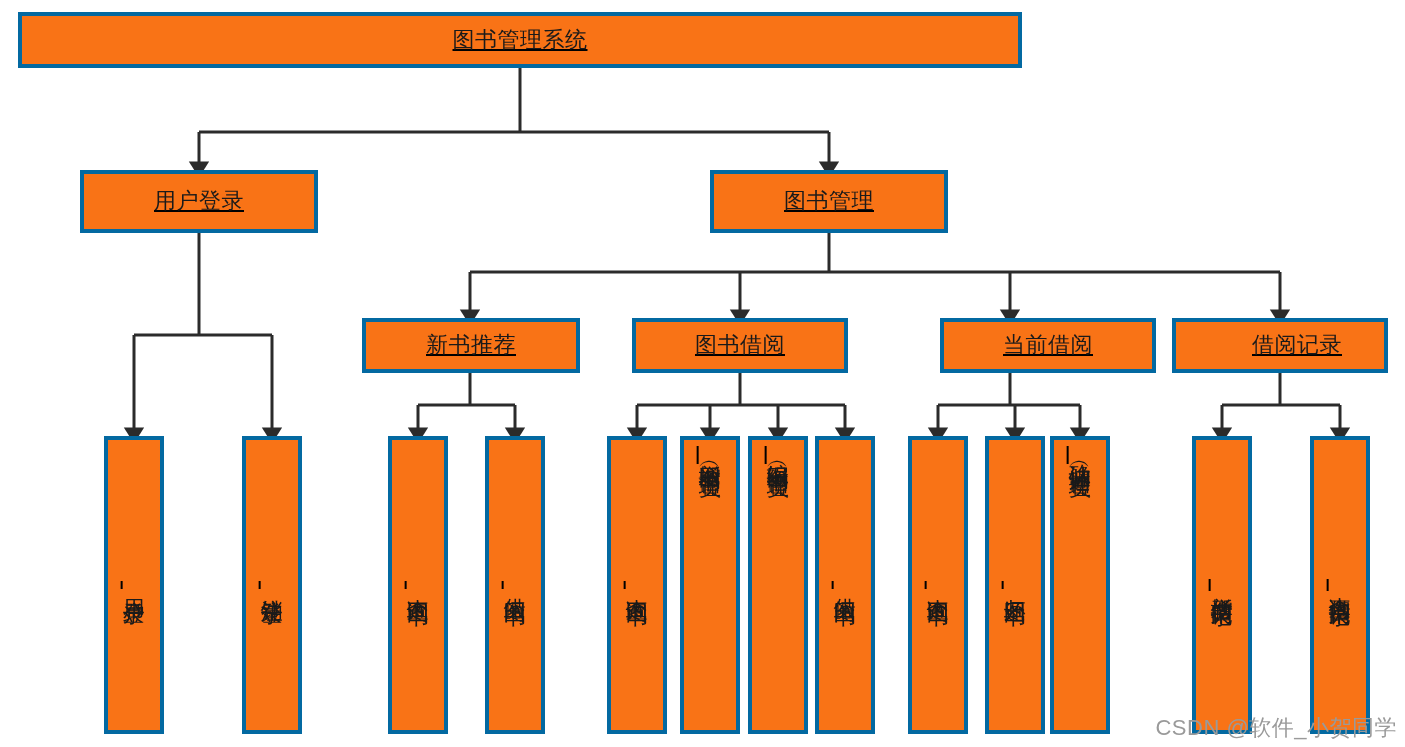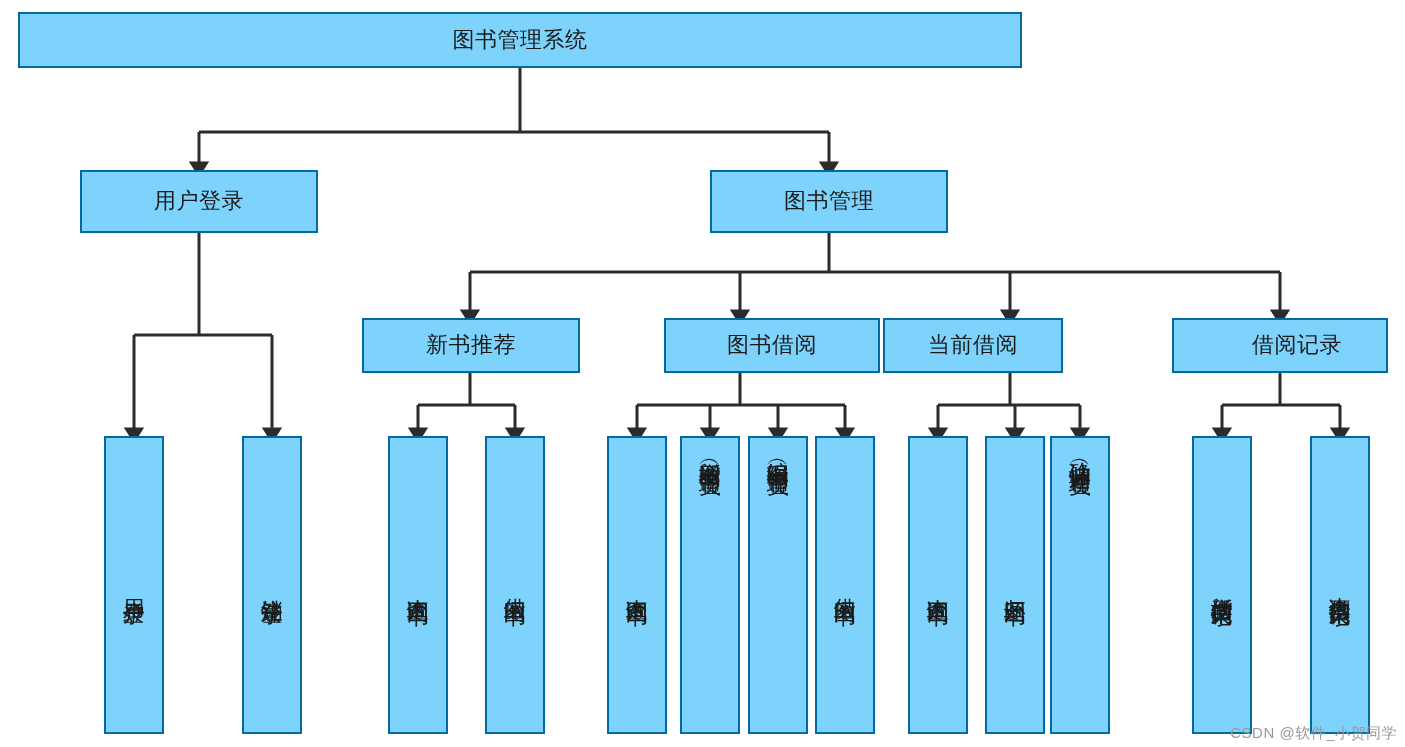--- a/index.html
+++ b/index.html
@@ -20,26 +20,27 @@
   #diagram-svg {
     position: absolute;
     left: 0;
     top: 0;
     width: 1405px;
     height: 747px;
   }
   .node-box {
     position: absolute;
     box-sizing: border-box;
-    background: #7dd3fc;
-    border: 2px solid #0369a1;
+    background: #f97316;
+    border: 4px solid #0369a1;
     display: flex;
     align-items: center;
     justify-content: center;
     overflow: hidden;
+    text-decoration: underline;
   }
   .node-label-h {
     font-size: 22px;
     color: #1a1a1a;
     line-height: 1.1;
     white-space: nowrap;
     letter-spacing: 0.5px;
   }
   .node-label-v {
     font-size: 22px;
@@ -56,21 +57,21 @@
     padding-top: 6px;
   }
   .leaf-box.center-v {
     align-items: center;
     padding-top: 0;
   }
   #watermark {
     position: absolute;
     right: 8px;
     bottom: 4px;
-    font-size: 15px;
+    font-size: 22px;
     color: #9a9a9a;
     white-space: nowrap;
     letter-spacing: 0.5px;
   }
 </style>
 </head>
 <body>
 
 <div id="diagram-root">
 
@@ -124,24 +125,24 @@
   <div class="node-box" style="left: 80px; top: 170px; width: 238px; height: 63px;">
     <span class="node-label-h">用户登录</span>
   </div>
   <div class="node-box" style="left: 710px; top: 170px; width: 238px; height: 63px; align-items: center;">
     <span class="node-label-h">图书管理</span>
   </div>
 
   <div class="node-box" style="left: 362px; top: 318px; width: 218px; height: 55px;">
     <span class="node-label-h">新书推荐</span>
   </div>
-  <div class="node-box" style="left: 632px; top: 318px; width: 216px; height: 55px; margin-left: 32px;">
+  <div class="node-box" style="left: 632px; top: 318px; width: 216px; height: 55px;">
     <span class="node-label-h">图书借阅</span>
   </div>
-  <div class="node-box" style="left: 883px; top: 318px; width: 180px; height: 55px; text-align: center;">
+  <div class="node-box" style="left: 940px; top: 318px; width: 216px; height: 55px; text-align: center;">
     <span class="node-label-h">当前借阅</span>
   </div>
   <div class="node-box" style="left: 1172px; top: 318px; width: 216px; height: 55px; padding-left: 34px;">
     <span class="node-label-h">借阅记录</span>
   </div>
 
   <div class="node-box leaf-box center-v" style="left: 104px; top: 436px; width: 60px; height: 298px;">
     <span class="node-label-v">用户登录</span>
   </div>
   <div class="node-box leaf-box center-v" style="left: 242px; top: 436px; width: 60px; height: 298px;">

